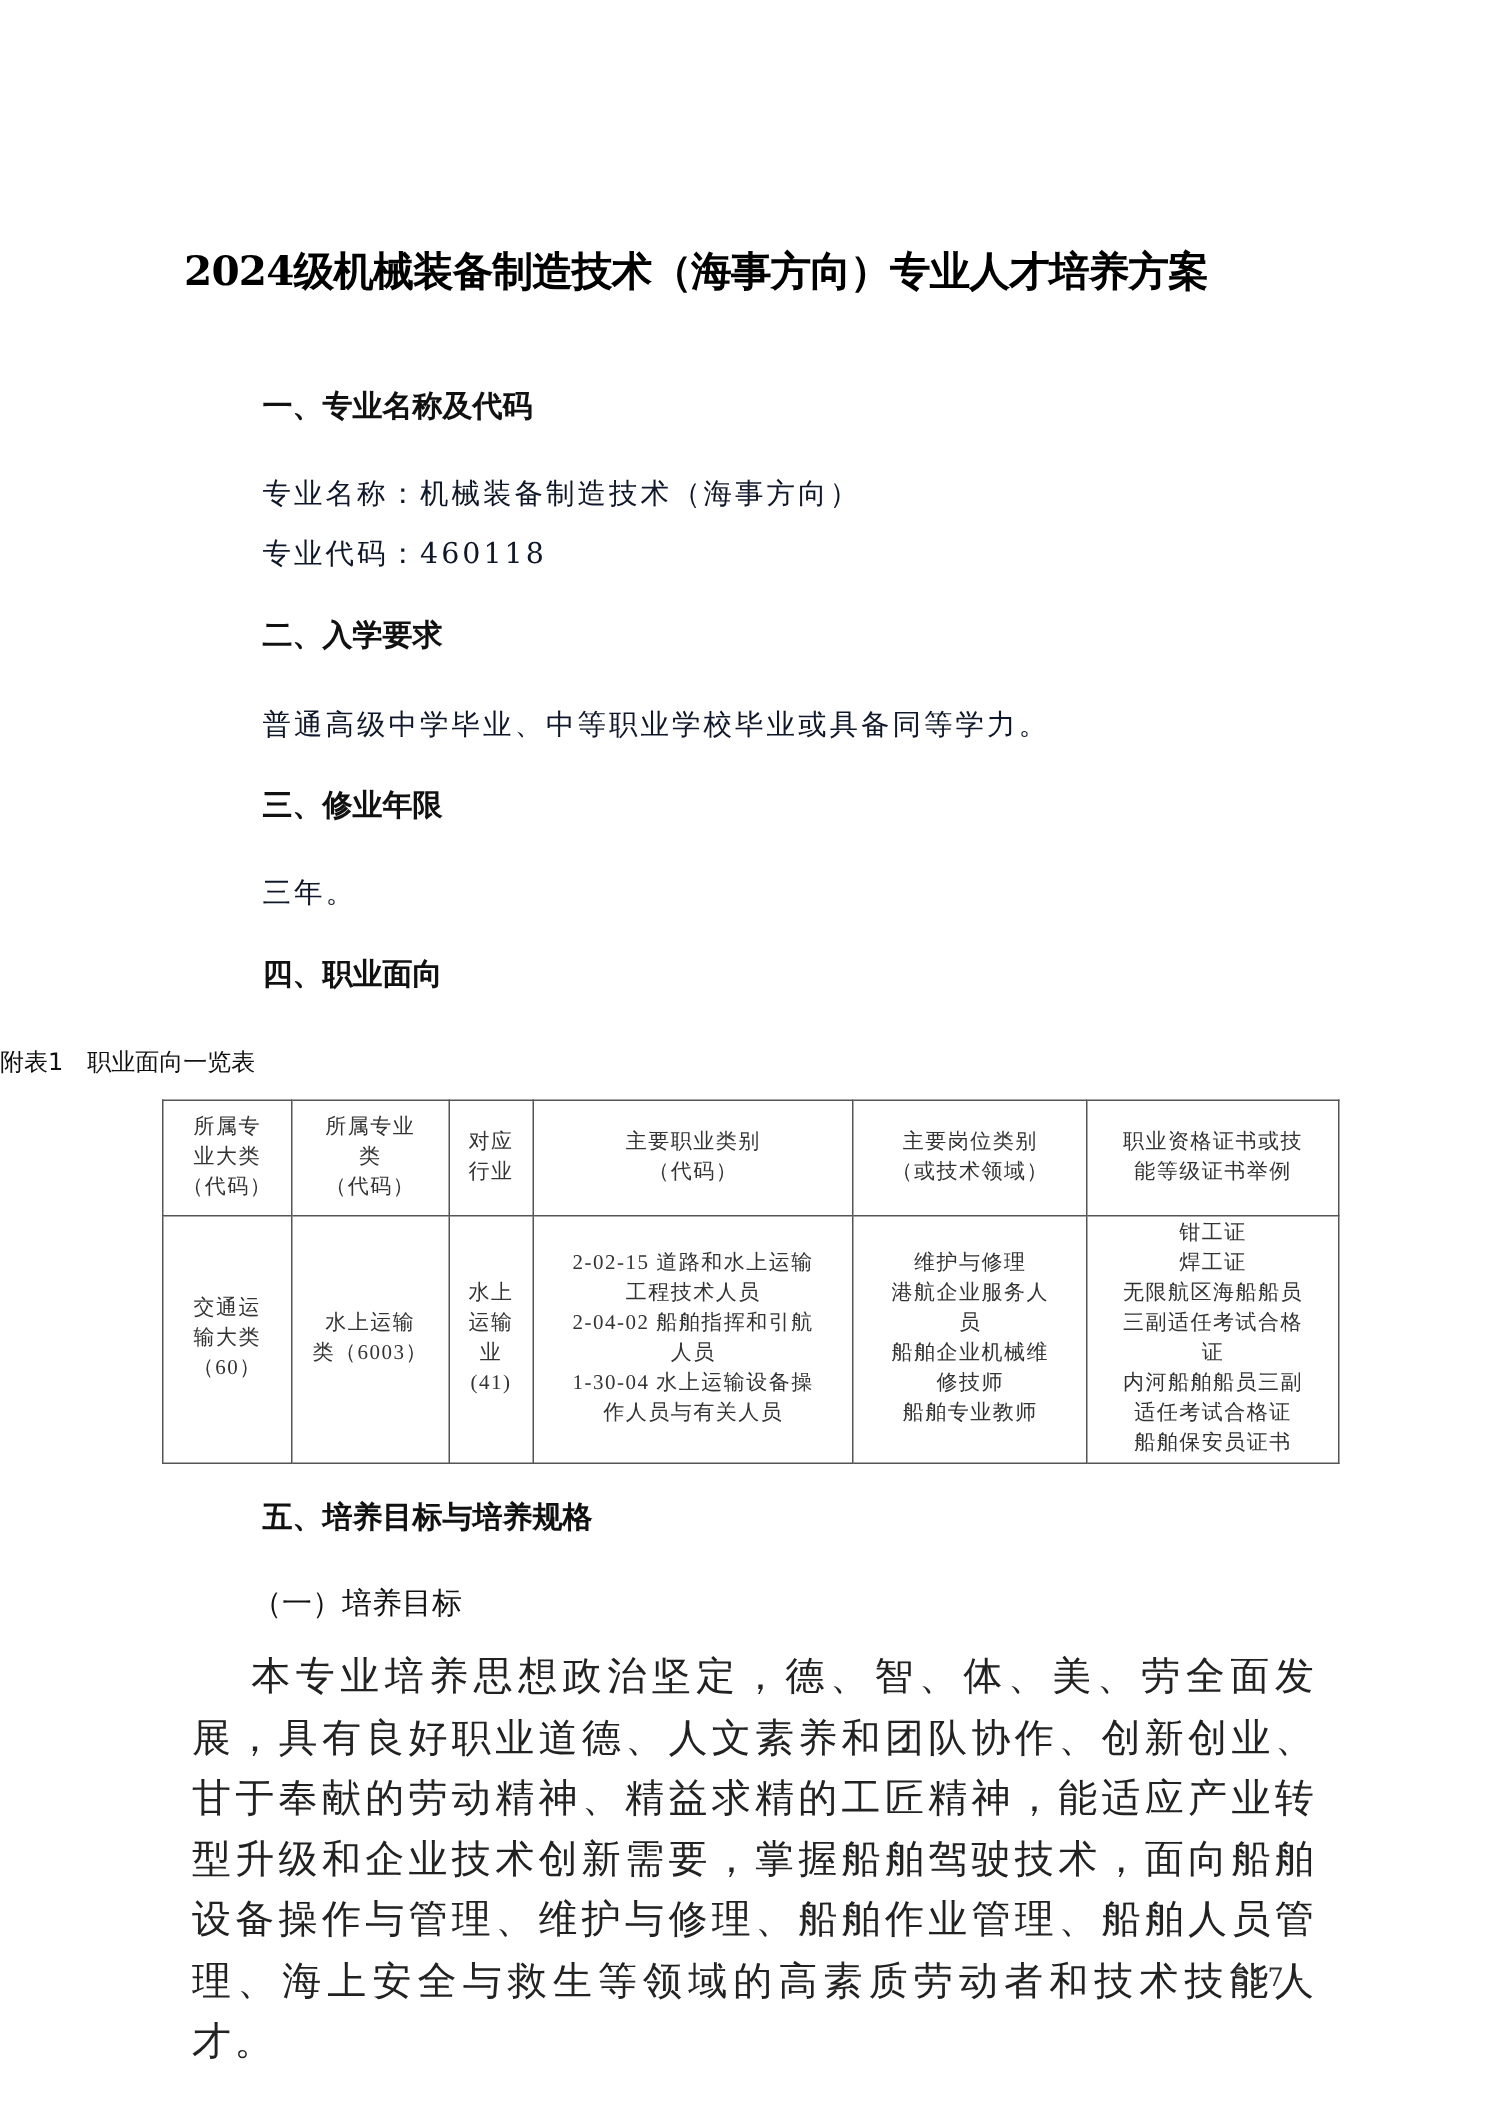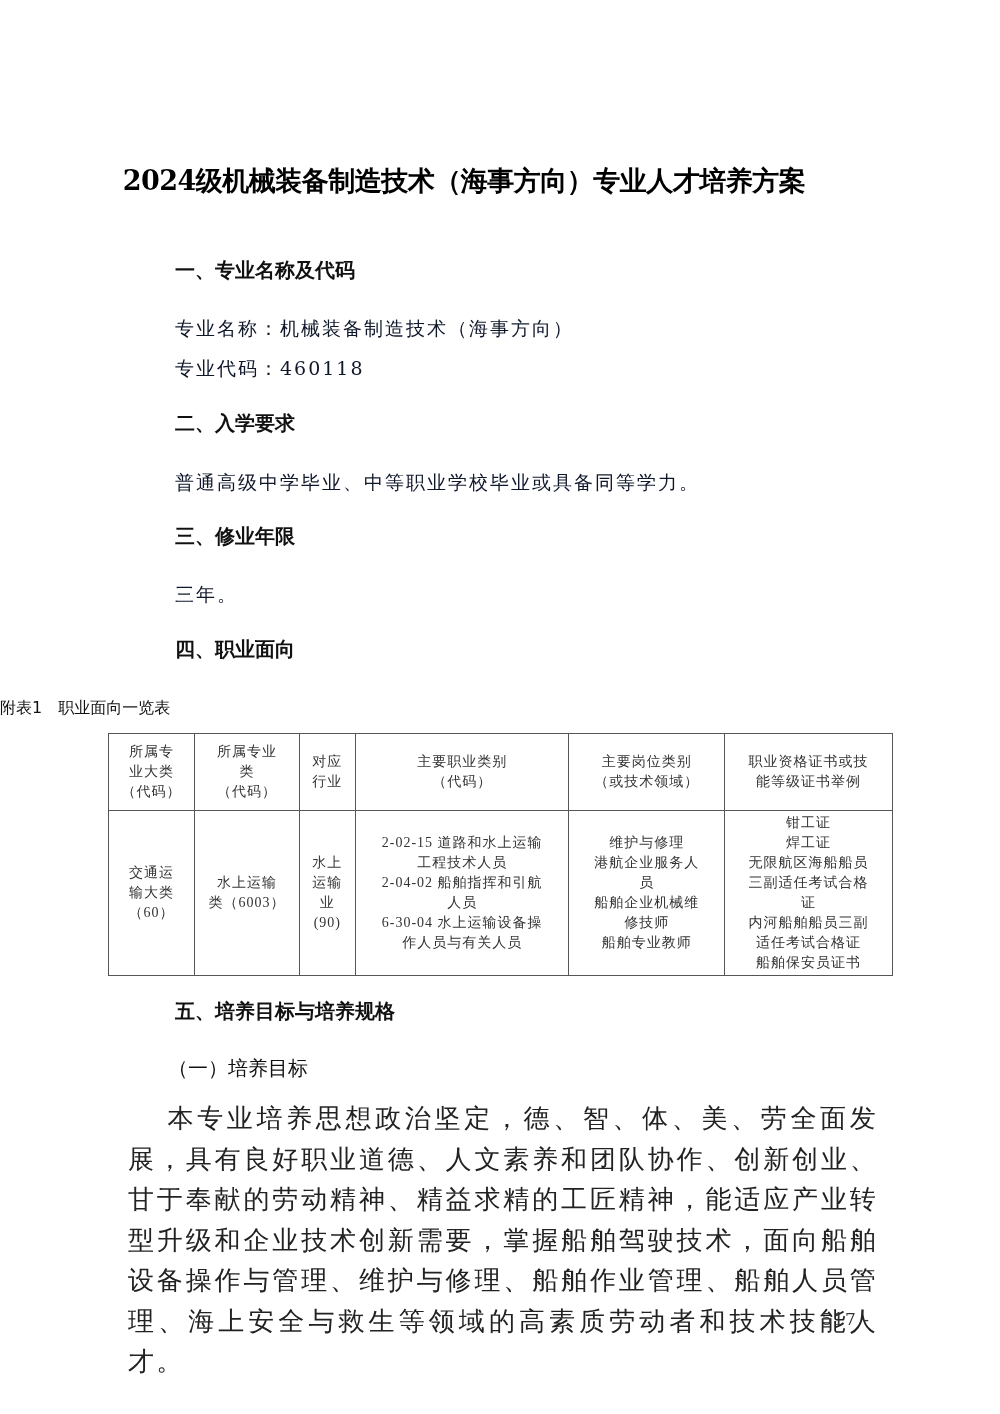--- a/index.html
+++ b/index.html
@@ -125,28 +125,28 @@
         <span class="cell-line">（60）</span>
       </td>
       <td>
         <span class="cell-line">水上运输</span>
         <span class="cell-line">类（6003）</span>
       </td>
       <td>
         <span class="cell-line">水上</span>
         <span class="cell-line">运输</span>
         <span class="cell-line">业</span>
-        <span class="cell-line">(90)</span>
+        <span class="cell-line">(41)</span>
       </td>
       <td>
         <span class="cell-line">2-02-15 道路和水上运输</span>
         <span class="cell-line">工程技术人员</span>
         <span class="cell-line">2-04-02 船舶指挥和引航</span>
         <span class="cell-line">人员</span>
-        <span class="cell-line">6-30-04 水上运输设备操</span>
+        <span class="cell-line">1-30-04 水上运输设备操</span>
         <span class="cell-line">作人员与有关人员</span>
       </td>
       <td>
         <span class="cell-line">维护与修理</span>
         <span class="cell-line">港航企业服务人</span>
         <span class="cell-line">员</span>
         <span class="cell-line">船舶企业机械维</span>
         <span class="cell-line">修技师</span>
         <span class="cell-line">船舶专业教师</span>
       </td>

